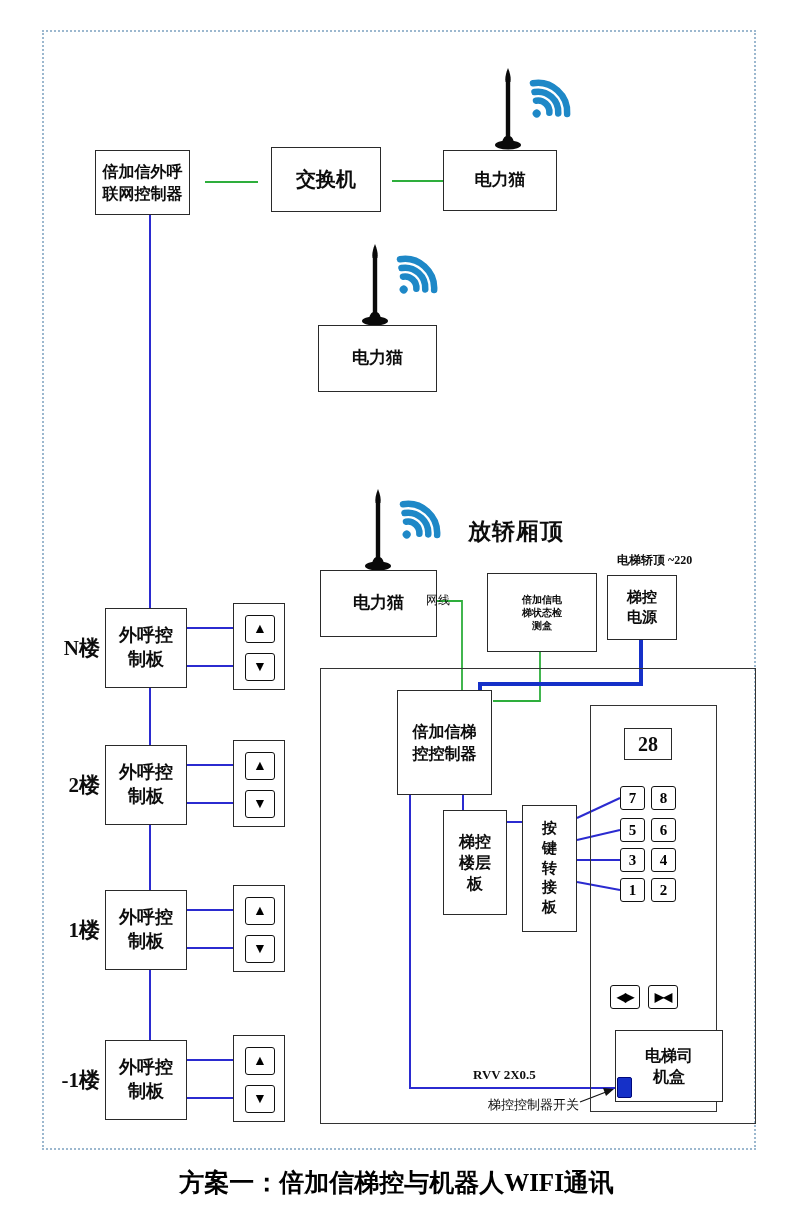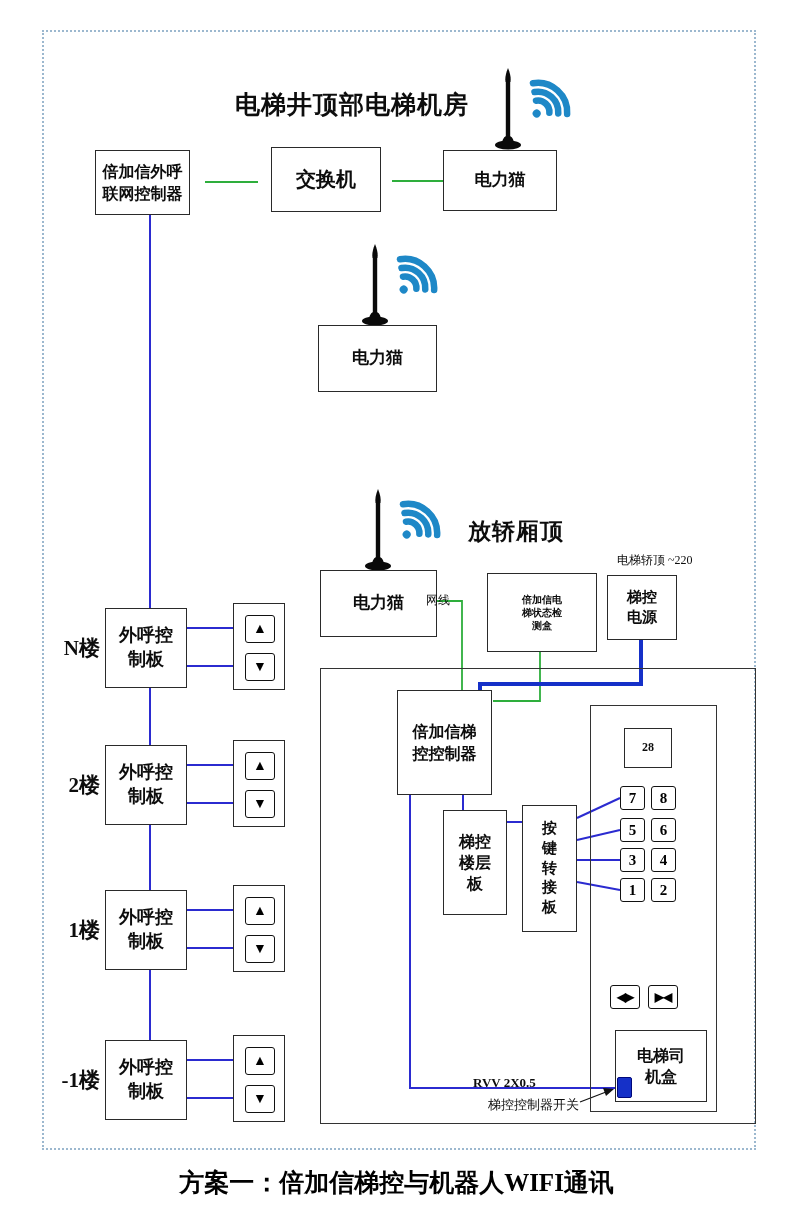--- a/index.html
+++ b/index.html
@@ -58,21 +58,20 @@
     <path class="b" d="M577 860 L620 860"></path>
     <path class="b" d="M577 882 L620 890"></path>
     <path class="b" d="M410 795 V1088 H616"></path>
 
     <path class="bt" d="M641 640 V684 H480 V691"></path>
 
     <path class="k" d="M580 1102 L606 1092"></path>
     <polygon points="614,1089 603,1088 606,1096" fill="#111"></polygon>
   </svg>
 
-  <div class="lbl title" style="left:235px; top:88px; width:250px; font-size:25px;">电梯井顶部电梯机房</div>
 
   <svg class="antenna" style="left:480px; top:66px;" width="96" height="84" viewBox="0 0 96 84">
     <g transform="translate(58,46) rotate(42)" fill="none" stroke="#fff" stroke-width="12" stroke-linecap="round">
       <path d="M -9 -7 A 11.4 11.4 0 0 1 9 -7"></path>
         <path d="M -16 -12.5 A 20.4 20.4 0 0 1 16 -12.5"></path>
         <path d="M -23 -18 A 29.4 29.4 0 0 1 23 -18"></path>
     </g>
     <g transform="translate(58,46) rotate(42)">
       <circle cx="0" cy="2" r="5.5" fill="#fff"></circle>
         <circle cx="0" cy="2" r="4" fill="#1e88c7"></circle>
@@ -131,21 +130,21 @@
           <path d="M -23 -18 A 29.4 29.4 0 0 1 23 -18"></path>
       </g>
     </g>
     <ellipse cx="28" cy="79" rx="13" ry="4.5" fill="#0a0a0a"></ellipse>
     <path d="M22 79 Q22 72 26 70 L30 70 Q34 72 34 79 Z" fill="#0a0a0a"></path>
     <rect x="25.8" y="14" width="4.4" height="58" rx="2" fill="#0a0a0a"></rect>
     <path d="M28 2 C30.5 8 31 12 30.5 16 L25.5 16 C25 12 25.5 8 28 2 Z" fill="#0a0a0a"></path>
   </svg>
 
   <div class="lbl title" style="left:468px; top:516px; width:130px; font-size:23px;">放轿厢顶</div>
-  <div class="lbl" style="left:598px; top:552px; font-size:12px; font-weight:normal;padding-left:19px;">电梯轿顶 ~220</div>
+  <div class="lbl" style="left:598px; top:552px; font-size:12px; font-weight:bold;padding-left:19px;">电梯轿顶 ~220</div>
 
   <div class="box" style="left:320px; top:570px; width:117px; height:67px; font-size:17px;">电力猫</div>
   <div class="lbl" style="left:426px; top:592px; font-size:12px;">网线</div>
   <div class="box" style="left:487px; top:573px; width:110px; height:79px; font-size:10px;">倍加信电
 梯状态检
 测盒</div>
   <div class="box" style="left:607px; top:575px; width:70px; height:65px; font-size:15px;">梯控
 电源</div>
 
   <div class="panel-clear" style="left:320px; top:668px; width:436px; height:456px;"></div>
@@ -156,39 +155,39 @@
 楼层
 板</div>
   <div class="box" style="left:522px; top:805px; width:55px; height:127px; font-size:15px;">按
 键
 转
 接
 板</div>
 
   <div class="panel-clear" style="left:590px; top:705px; width:127px; height:407px;"></div>
 
-  <div class="box" style="left:624px; top:728px; width:48px; height:40px; font-size:12px;text-align:right;">28</div>
+  <div class="box" style="left:624px; top:728px; width:48px; height:32px; font-size:20px;text-align:right;">28</div>
 
   <div class="btn" style="left:620px; top:786px; width:25px; height:24px; font-size:15px;">7</div>
   <div class="btn" style="left:651px; top:786px; width:25px; height:24px; font-size:15px;">8</div>
   <div class="btn" style="left:620px; top:818px; width:25px; height:24px; font-size:15px;">5</div>
   <div class="btn" style="left:651px; top:818px; width:25px; height:24px; font-size:15px;">6</div>
   <div class="btn" style="left:620px; top:848px; width:25px; height:24px; font-size:15px;">3</div>
   <div class="btn" style="left:651px; top:848px; width:25px; height:24px; font-size:15px;">4</div>
   <div class="btn" style="left:620px; top:878px; width:25px; height:24px; font-size:15px;">1</div>
   <div class="btn" style="left:651px; top:878px; width:25px; height:24px; font-size:15px;">2</div>
 
   <div class="btn" style="left:610px; top:985px; width:30px; height:24px; font-size:12px; letter-spacing:-1px;">◀▶</div>
   <div class="btn" style="left:648px; top:985px; width:30px; height:24px; font-size:12px; letter-spacing:-1px;">▶◀</div>
 
-  <div class="box" style="left:615px; top:1030px; width:92px; height:72px; font-size:16px;">电梯司
+  <div class="box" style="left:615px; top:1030px; width:108px; height:72px; font-size:16px;">电梯司
 机盒</div>
   <div class="switch-el" style="left:617px; top:1077px; width:15px; height:21px;"></div>
 
-  <div class="lbl" style="left:473px; top:1067px; font-size:13px; font-weight:bold;margin-top:8px;">RVV 2X0.5</div>
+  <div class="lbl" style="left:473px; top:1067px; font-size:13px; font-weight:bold;">RVV 2X0.5</div>
   <div class="lbl" style="left:488px; top:1096px; font-size:13px;">梯控控制器开关</div>
 
   <div class="lbl" style="left:50px; top:634px; width:50px; text-align:right; font-size:21px; font-weight:bold;">N楼</div>
   <div class="box" style="left:105px; top:608px; width:82px; height:80px; font-size:18px;">外呼控
 制板</div>
   <div class="panel" style="left:233px; top:603px; width:52px; height:87px;">
     <div class="btn" style="left:11px; top:11px; width:30px; height:28px; font-size:14px;">▲</div>
     <div class="btn" style="left:11px; top:49px; width:30px; height:28px; font-size:14px;">▼</div>
   </div>
 

